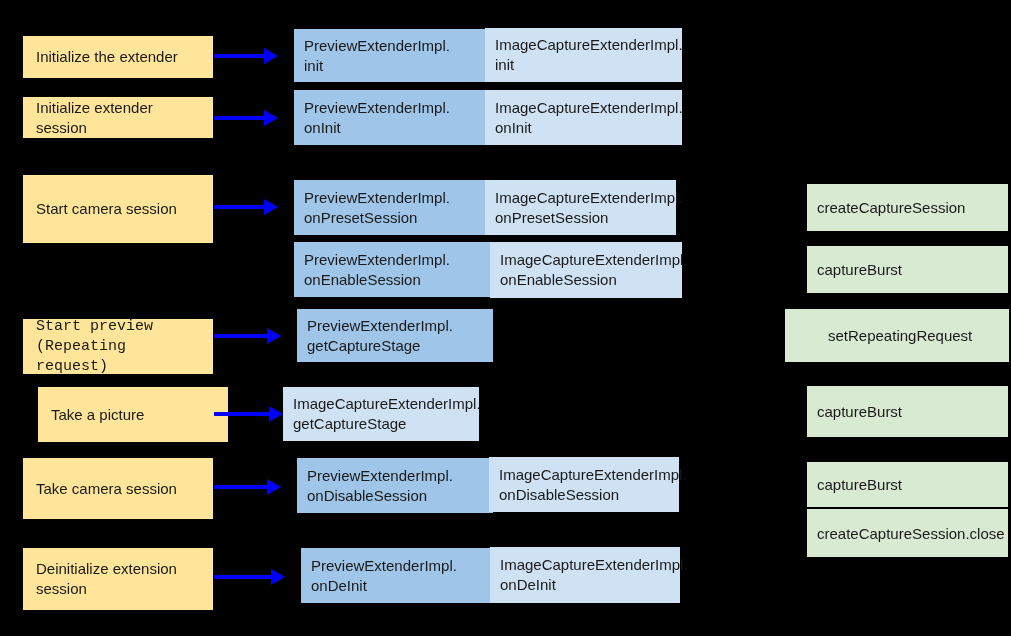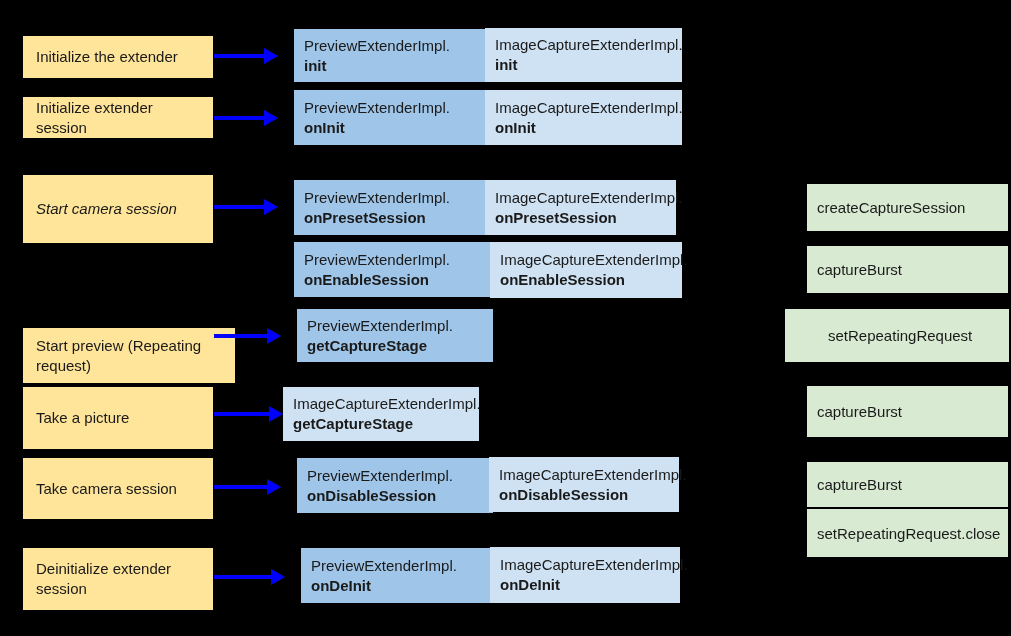--- a/index.html
+++ b/index.html
@@ -20,53 +20,53 @@
     font-size:15px; line-height:20px;margin-left:16px;
   }
   .imgcap {
     background:#cfe2f3; padding-left:10px; padding-right:4px;
     font-size:15px; line-height:20px;
   }
   .green {
     background:#d9ead3; padding-left:10px; padding-right:4px;
     font-size:15px; line-height:19px;
   }
-  .line2 { font-weight:700; }
+  .line2 { font-weight:400; }
   .arrow-line { position:absolute; height:4px; background:#0000ff; }
   .arrow-head {
     position:absolute; width:0; height:0;
     border-top:8px solid transparent; border-bottom:8px solid transparent;
     border-left:14px solid #0000ff;
   }
 </style>
 </head>
 <body>
 
 <div class="canvas">
 
   <div class="box step" style="left:23px; top:36px; width:190px; height:42px;">
     <span>Initialize the extender</span>
   </div>
   <div class="box step" style="left:23px; top:97px; width:190px; height:41px;">
     <span>Initialize extender session</span>
   </div>
-  <div class="box step" style="left:23px; top:175px; width:190px; height:68px;font-style:italic;">
+  <div class="box step" style="left:23px; top:175px; width:190px; height:68px;">
     <span>Start camera session</span>
   </div>
-  <div class="box step" style="left:23px; top:328px; width:212px; height:55px;">
+  <div class="box step" style="left:23px; top:319px; width:190px; height:55px;font-family:Liberation Mono, monospace;">
     <span>Start preview (Repeating request)</span>
   </div>
-  <div class="box step" style="left:23px; top:387px; width:190px; height:62px;">
+  <div class="box step" style="left:38px; top:387px; width:190px; height:55px;">
     <span>Take a picture</span>
   </div>
   <div class="box step" style="left:23px; top:458px; width:190px; height:61px;">
     <span>Take camera session</span>
   </div>
   <div class="box step" style="left:23px; top:548px; width:190px; height:62px;">
-    <span>Deinitialize extender session</span>
+    <span>Deinitialize extension session</span>
   </div>
 
   <div>
     <div class="arrow-line" style="left:214px; top:54px; width:50px;"></div>
     <div class="arrow-head" style="left:264px; top:48px;"></div>
   </div>
   <div>
     <div class="arrow-line" style="left:214px; top:116px; width:50px;"></div>
     <div class="arrow-head" style="left:264px; top:110px;"></div>
   </div>
@@ -158,16 +158,16 @@
   <div class="box green" style="left:785px; top:309px; width:224px; height:53px;padding-left:43px;">
     <span>setRepeatingRequest</span>
   </div>
   <div class="box green" style="left:807px; top:386px; width:201px; height:51px;">
     <span>captureBurst</span>
   </div>
   <div class="box green" style="left:807px; top:462px; width:201px; height:45px;">
     <span>captureBurst</span>
   </div>
   <div class="box green" style="left:807px; top:509px; width:201px; height:48px;">
-    <span>setRepeatingRequest.close</span>
+    <span>createCaptureSession.close</span>
   </div>
 
 </div>
 
 </body></html>

